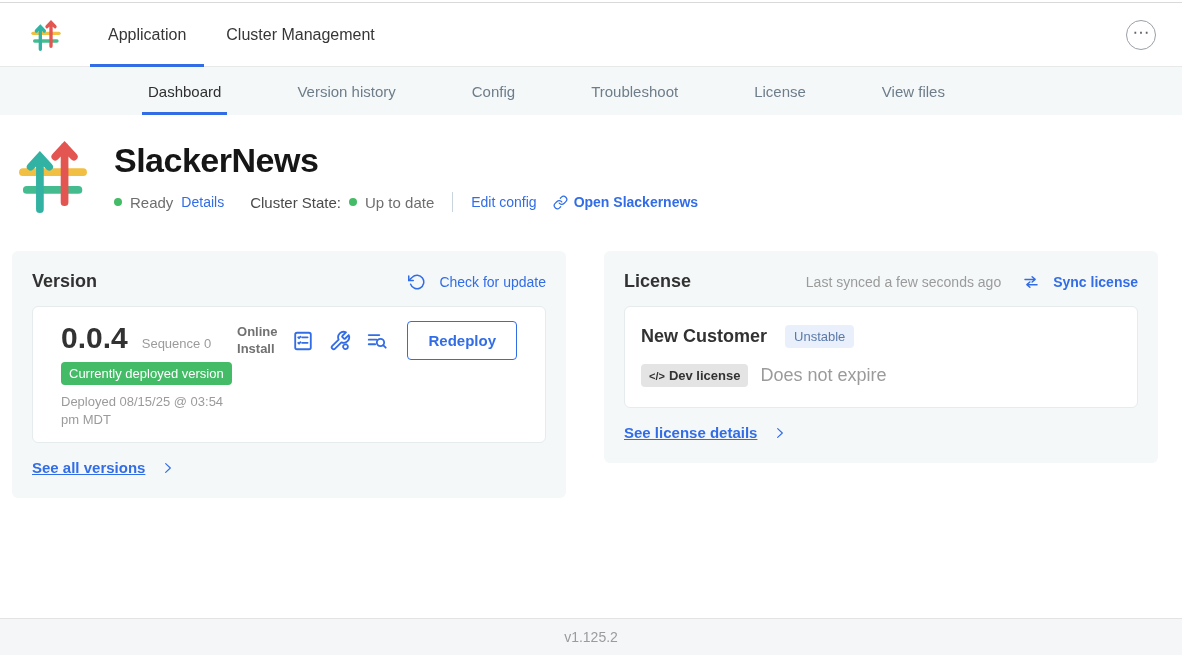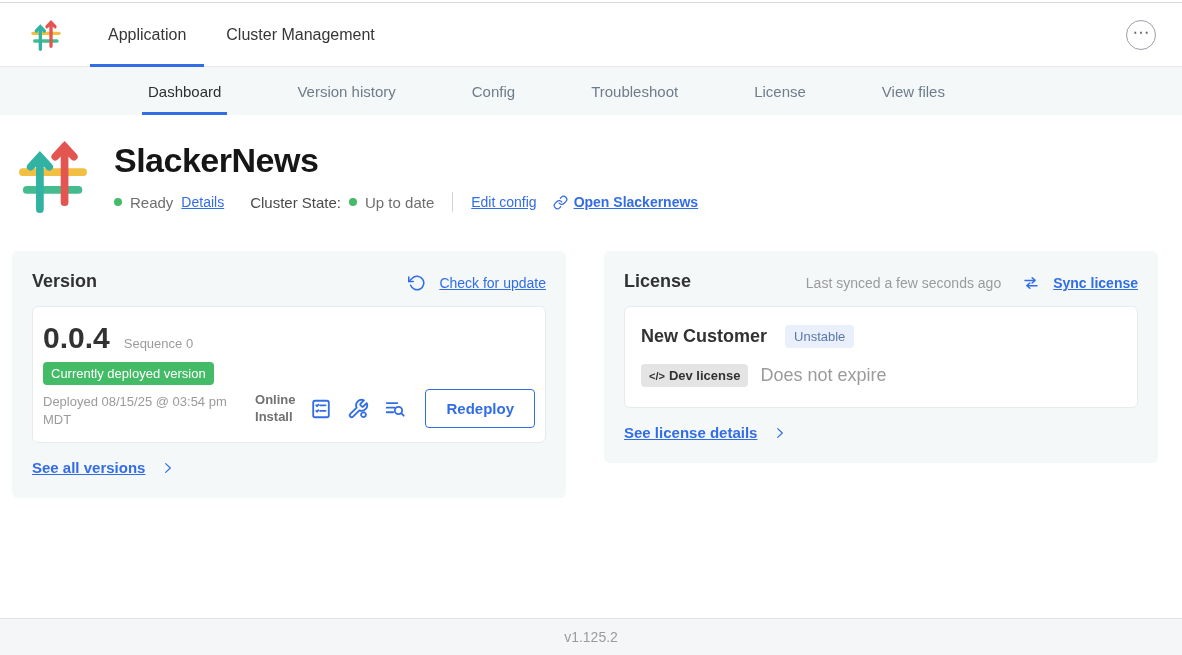--- a/index.html
+++ b/index.html
@@ -25,38 +25,38 @@
   .subnav-item{display:flex;align-items:center;padding:0 38px;font-size:15px;color:#6e7d8a;position:relative;cursor:pointer;white-space:nowrap}
   .subnav-item.active{color:#2f2f2f}
   .subnav-item.active::after{content:"";position:absolute;left:32px;right:32px;bottom:0;height:3px;background:#326de6}
 
   
   .app-header{display:flex;gap:24px;padding:24px 24px 0 16px}
   .app-icon svg{width:74px;height:74px}
   .app-title{font-size:34px;font-weight:bold;color:#161616;margin:2px 0 12px;letter-spacing:-0.5px}
   .status-row{display:flex;align-items:center;gap:8px;font-size:15px;color:#4a4a4a}
   .dot{width:8px;height:8px;border-radius:50%;background:#44bb66;flex:0 0 auto}
-  .link{color:#326de6;text-decoration:underline;cursor:pointer;font-size:14px}
+  .link{color:#326de6;cursor:pointer;font-size:14px}
   .link.strong{font-weight:bold}
   .details-link{margin-right:14px}
   .cluster-label{margin-left:4px}
   .status-muted{color:#6e6e6e}
   .vdiv{width:1px;height:20px;background:#c9d4de;margin:0 10px}
   .openapp{display:flex;align-items:center;gap:6px;margin-left:8px;color:#326de6;cursor:pointer}
   .openapp .link-ic{display:flex}
 
   
   .cards{display:flex;align-items:flex-start;gap:38px;padding:34px 24px 0 12px}
   .card{flex:1;background:#f4f8f9;border-radius:6px;padding:20px 20px 22px}
-  .card-head{display:flex;align-items:flex-end;margin-bottom:14px}
+  .card-head{display:flex;align-items:center;margin-bottom:14px}
   .card-title{font-size:18px;font-weight:bold;color:#323232}
   .head-right{margin-left:auto;display:flex;align-items:center;gap:13px}
   .inner-card{background:#fff;border:1px solid #e6ebee;border-radius:6px}
 
-  .version-inner{display:flex;align-items:flex-end;justify-content:space-between;padding:14px 10px;min-height:128px}
+  .version-inner{display:flex;align-items:flex-start;justify-content:space-between;padding:14px 28px;min-height:128px}
   .ver-row{display:flex;align-items:baseline}
   .ver-num{font-size:30px;font-weight:bold;color:#323232}
   .ver-seq{font-size:13px;color:#9b9b9b;margin-left:14px}
   .deployed-badge{display:inline-block;background:#44bb66;color:#fff;font-size:13px;padding:4px 8px;border-radius:4px;margin-top:7px}
   .deployed-at{color:#9b9b9b;font-size:13px;line-height:1.35;margin-top:8px;max-width:200px}
   .ver-right{display:flex;align-items:center;gap:15px}
   .install-type{font-size:13px;font-weight:bold;color:#717171;line-height:1.3}
   .icon-btn{display:flex;cursor:pointer;color:#326de6}
   .icon-btn svg{width:22px;height:22px}
   .redeploy{border:1px solid #326de6;background:#fff;color:#326de6;font-weight:bold;font-size:15px;padding:10px 20px;border-radius:4px;cursor:pointer;margin-left:4px;font-family:inherit}

